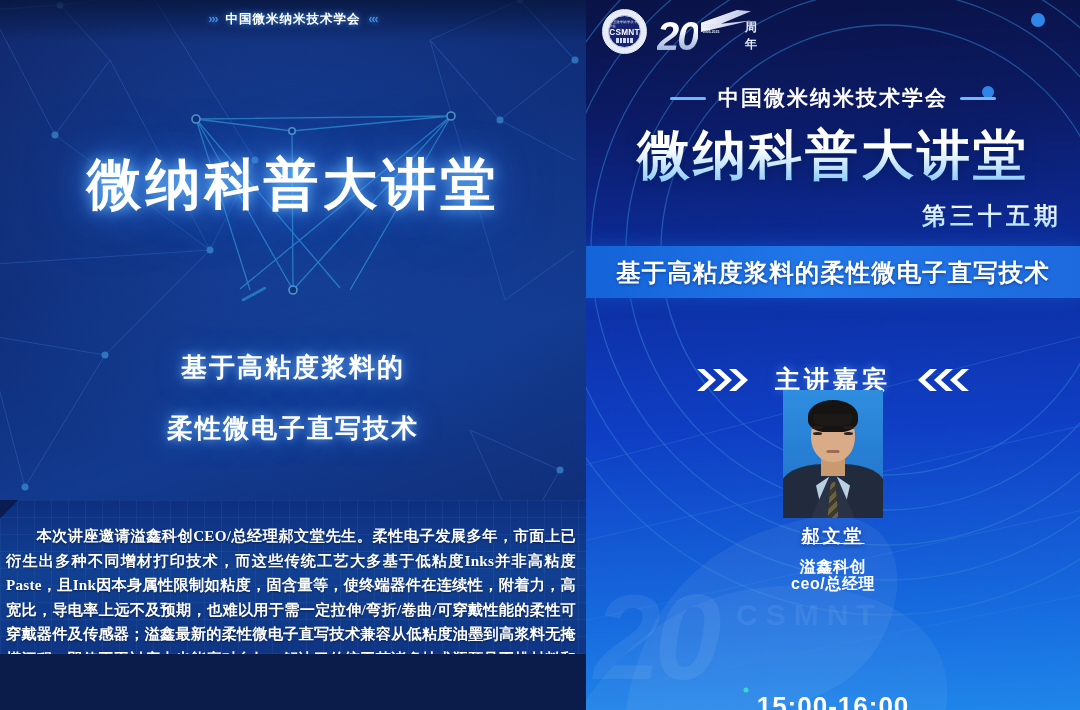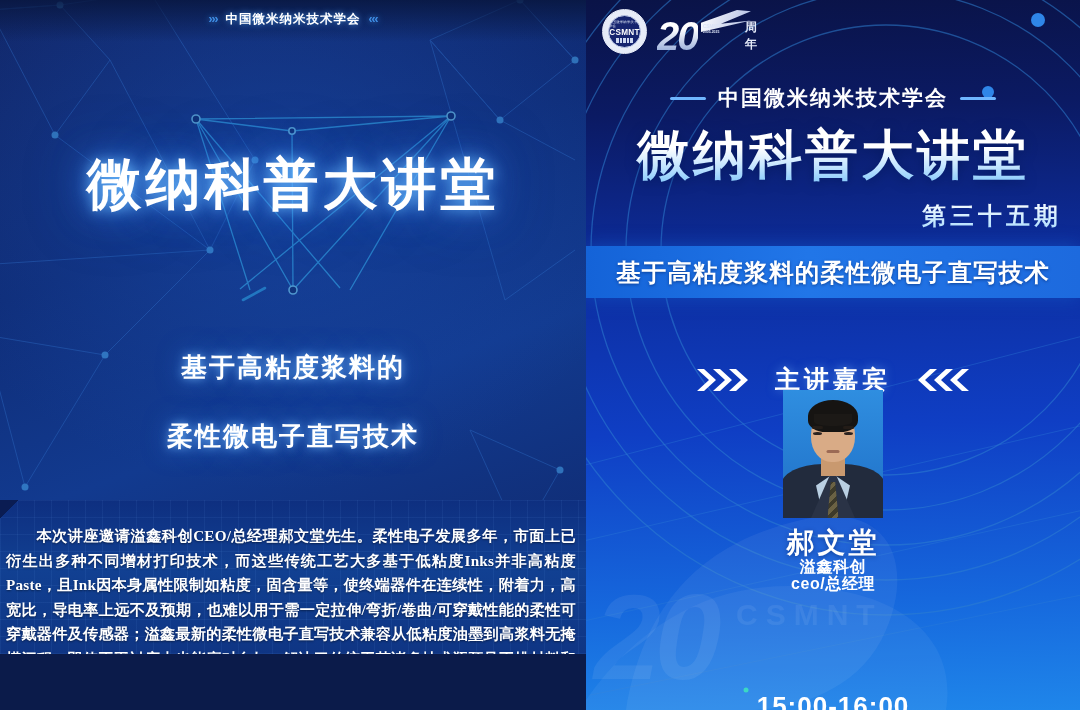--- a/index.html
+++ b/index.html
@@ -23,21 +23,21 @@
   .left-banner .arw.l{ margin-right:8px; }
   .left-banner .arw.r{ margin-left:8px; }
 
   .left-title{ position:absolute; top:148px; left:0; right:0; text-align:center;
     font-size:55px; font-weight:bold; letter-spacing:4px; color:#ffffff;
     text-shadow:0 0 14px rgba(110,190,255,.95),0 0 34px rgba(60,140,255,.75),0 0 60px rgba(40,110,230,.5); }
 
   .left-sub{ position:absolute; top:350px; left:0; right:0; text-align:center; }
   .left-sub div{ font-size:26px; font-weight:bold; letter-spacing:2px; color:#ffffff;
     text-shadow:0 0 10px rgba(120,190,255,.9),0 0 26px rgba(60,140,255,.6); }
-  .left-sub div+div{ margin-top:34px; }
+  .left-sub div+div{ margin-top:26px; }
 
   .left-body{ position:absolute; left:0; right:0; top:500px; bottom:0;
     background:
       repeating-linear-gradient(0deg,rgba(120,180,255,.07) 0 1px,transparent 1px 17px),
       repeating-linear-gradient(90deg,rgba(120,180,255,.07) 0 1px,transparent 1px 17px),
       linear-gradient(180deg,#0e2f80 0%,#114092 45%,#0f3584 100%);
     padding:24px 10px 6px 6px; }
   .left-body p{ color:#ffffff; font-size:15.2px; line-height:24.6px;
     text-align:justify; text-indent:2em; letter-spacing:.2px;
     font-family:"Liberation Serif","DejaVu Serif",serif; font-weight:bold;
@@ -124,22 +124,22 @@
     width:34px; height:44px; background:#b9cfe2; clip-path:polygon(50% 0,100% 26%,78% 100%,22% 100%,0 26%); }
   .ph-tie{ position:absolute; left:50%; bottom:0; transform:translateX(-50%);
     width:11px; height:36px; background:repeating-linear-gradient(135deg,#3d3a2a 0 4px,#6b6244 4px 8px);
     clip-path:polygon(30% 0,70% 0,100% 100%,0 100%); }
   .ph-lapL{ position:absolute; bottom:0; left:28px; width:22px; height:50px; background:#2a3346;
     clip-path:polygon(100% 0,100% 100%,0 100%); }
   .ph-lapR{ position:absolute; bottom:0; right:28px; width:22px; height:50px; background:#2a3346;
     clip-path:polygon(0 0,100% 100%,0 100%); }
 
   .sp-name{ position:absolute; top:524px; left:0; right:0; text-align:center;
-    font-size:28px; font-weight:bold; color:#ffffff; letter-spacing:3px;
-    text-shadow:0 1px 4px rgba(0,30,90,.5); }
+    font-size:18px; font-weight:bold; color:#ffffff; letter-spacing:3px;
+    text-shadow:0 1px 4px rgba(0,30,90,.5);text-decoration:underline; }
   .sp-org{ position:absolute; top:558px; left:0; right:0; text-align:center;
     font-size:16px; font-weight:bold; color:#ffffff; line-height:17px; letter-spacing:.6px; }
 
   .t-head{ position:absolute; top:620px; left:0; right:0;
     display:flex; align-items:center; justify-content:center; gap:16px; }
   .t-head .tt{ font-size:24px; font-weight:bold; color:#ffffff; letter-spacing:3px;
     text-shadow:0 1px 4px rgba(0,30,90,.45); }
   .t-date{ position:absolute; top:657px; left:0; right:0; text-align:center;
     font-size:28px; font-weight:bold; color:#ffffff; letter-spacing:1px; }
   .t-time{ position:absolute; top:691px; left:0; right:0; text-align:center;

